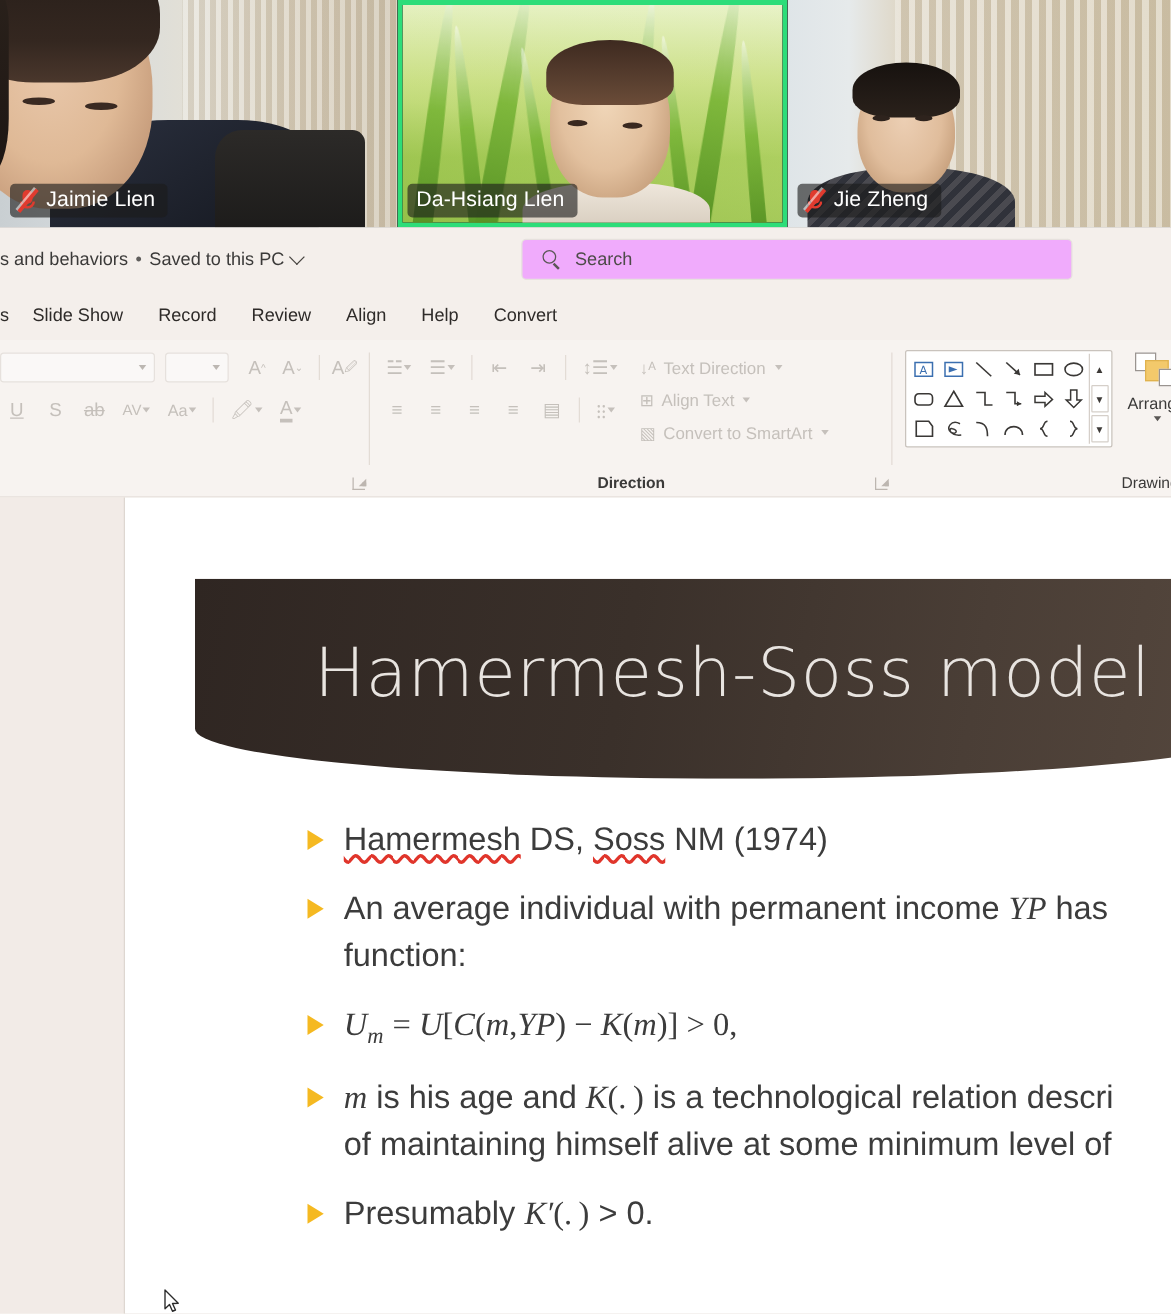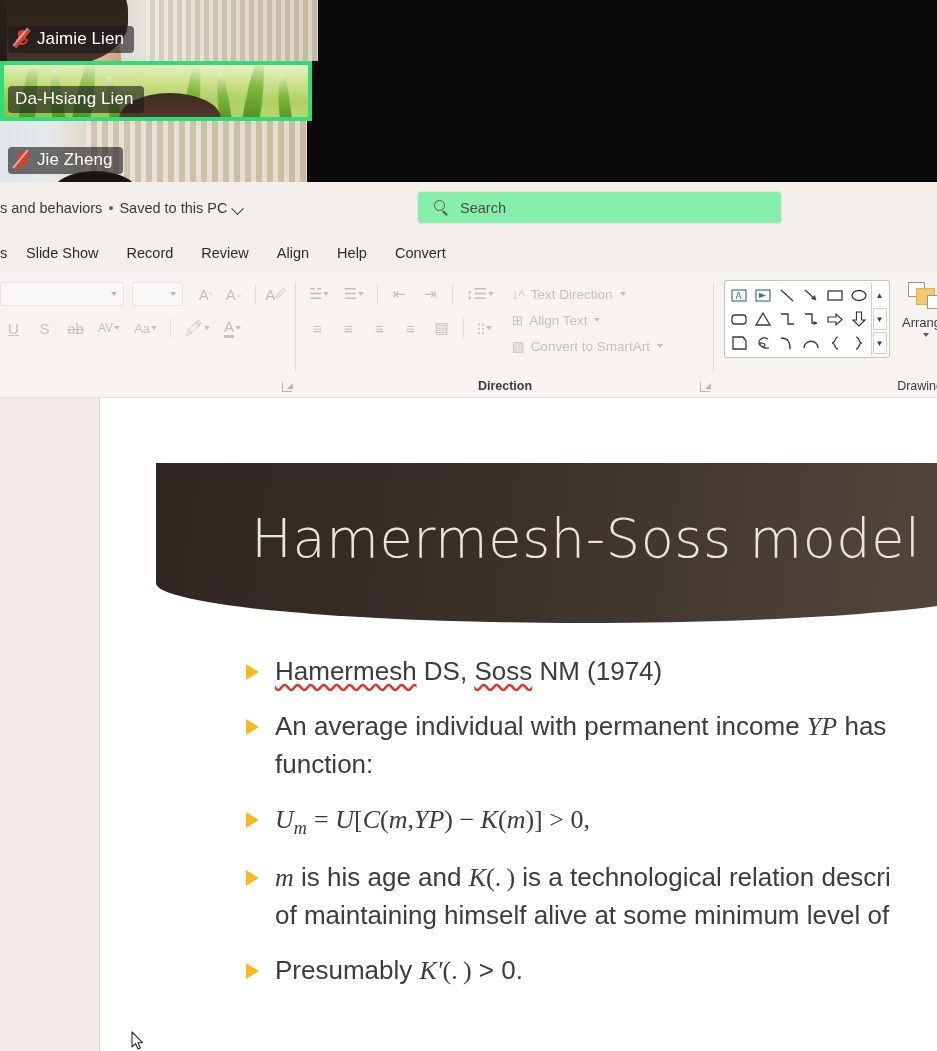--- a/index.html
+++ b/index.html
@@ -14,21 +14,20 @@
   }
   #root { position: relative; width: 937px; height: 1051px; overflow: hidden; }
 
   
   .video-strip {
     position: absolute; left: 0; top: 0;
     width: 937px; height: 182px;
     background: #0a0a0a;
     display: flex;
     overflow: hidden;
-    flex-direction: column;
   }
   .tile { position: relative; height: 182px; overflow: hidden; }
   .tile-1 { width: 318px; }
   .tile-2 { width: 307px; }
   .tile-3 { width: 312px; }
 
   .tile-inner { position: absolute; inset: 0; overflow: hidden; }
 
   
   .bg-1 {
@@ -157,31 +156,31 @@
   
   .ppt { position:absolute; left:0; top:182px; width:937px; height:869px; background:#f4efeb; }
 
   .titlebar {
     position:relative; height:52px; background:#f4efeb;
     display:flex; align-items:center;
   }
   .doc-title {
     margin-left:0; padding-left:0;
     font-size:14.5px; color:#3b3a39; white-space:nowrap;
-    display:flex; align-items:flex-end; gap:6px;
+    display:flex; align-items:center; gap:6px;
   }
   .doc-title .sep { color:#605e5c; }
   .chev-down {
     display:inline-block; width:9px; height:9px;
     border-right:1.5px solid #46433f; border-bottom:1.5px solid #46433f;
     transform: rotate(45deg) translate(-2px,-2px);
   }
   .search-box {
-    position:absolute; left:417px; top:9px; width:365px; height:33px;
-    background:#86efac; border:1px solid #e6e1dd; border-radius:4px;
+    position:absolute; left:417px; top:9px; width:441px; height:33px;
+    background:#f0abfc; border:1px solid #e6e1dd; border-radius:4px;
     display:flex; align-items:center; gap:11px; padding-left:16px;
   }
   .search-ico { width:15px; height:15px; position:relative; flex:0 0 auto;}
   .search-ico .ring{
     position:absolute; left:0; top:0; width:11px; height:11px;
     border:1.5px solid #5a5755; border-radius:50%;
   }
   .search-ico .hdl{
     position:absolute; left:9px; top:9.5px; width:6px; height:1.6px;
     background:#5a5755; transform:rotate(45deg); transform-origin:left center;

